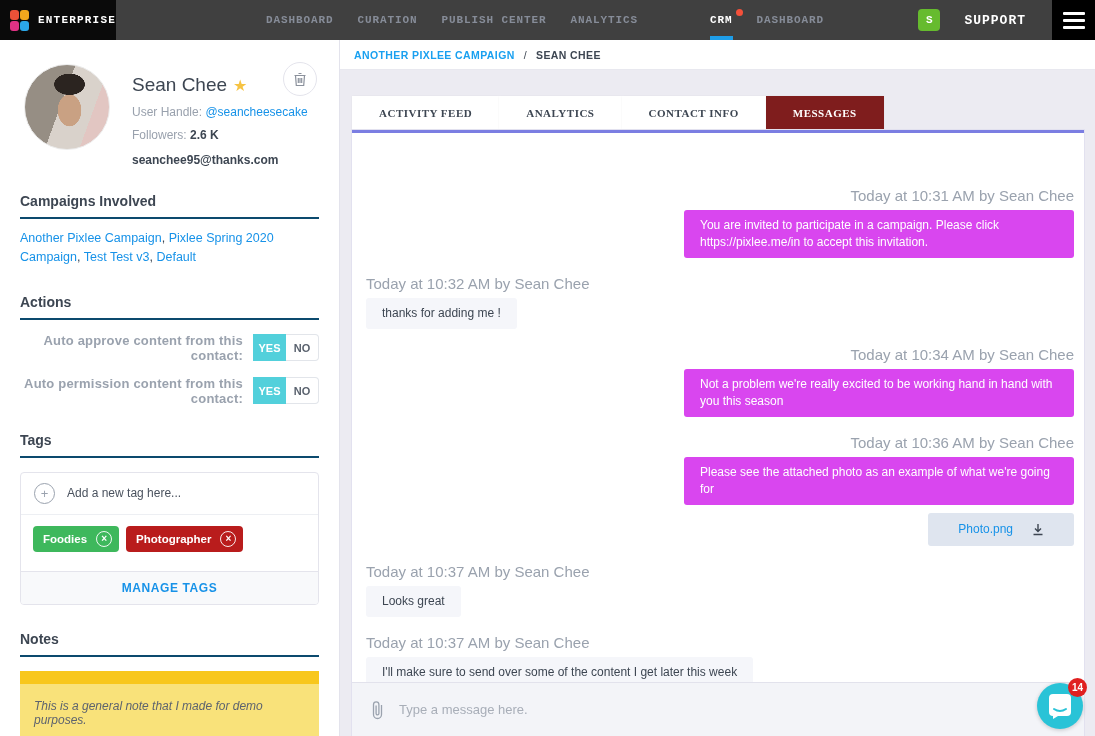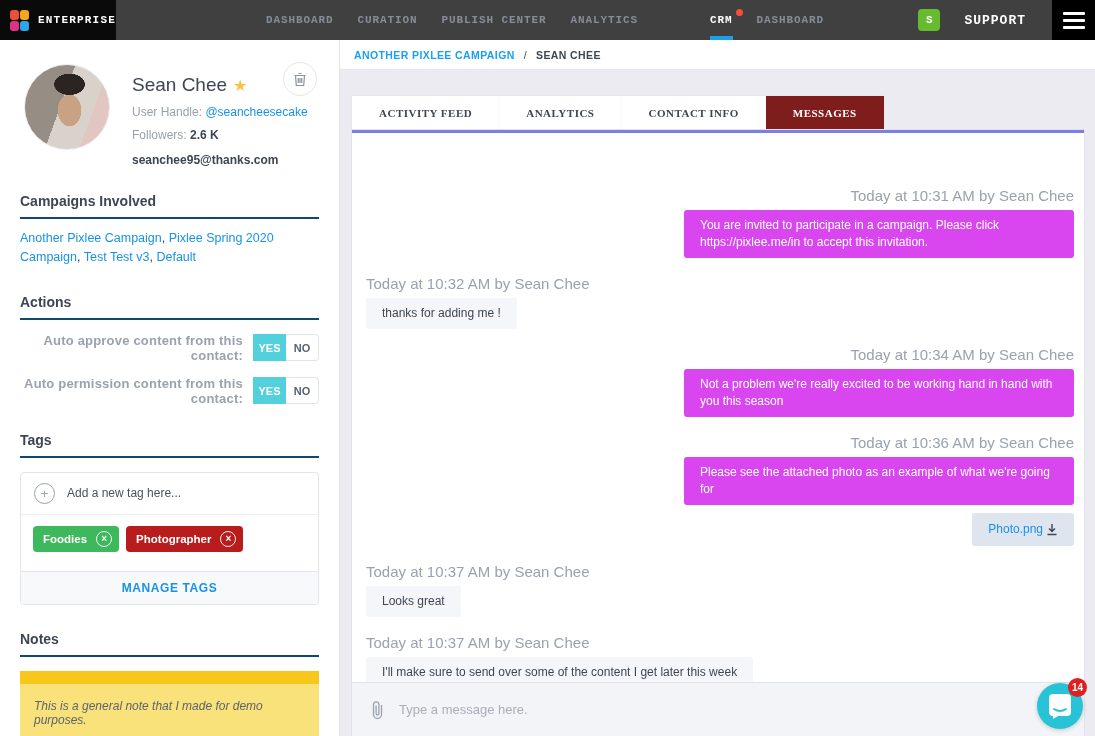--- a/index.html
+++ b/index.html
@@ -84,21 +84,21 @@
 
   .panel { flex:1; margin:0 11px 0 12px; background:#fff; border-top:3px solid #7b7ee2; box-shadow:0 0 0 1px #e2e1ef; display:flex; flex-direction:column; min-height:0; }
   .messages { flex:1; overflow:hidden; padding:54px 10px 6px 14px; }
   .msg-group { display:flex; flex-direction:column; margin-bottom:17px; }
   .msg-group.right { align-items:flex-end; }
   .msg-group.left { align-items:flex-start; }
   .msg-time { font-size:15px; color:#9aa2ae; margin-bottom:6px; }
   .msg-bubble { max-width:390px; padding:7px 16px; border-radius:3px; font-size:12px; line-height:17px; }
   .msg-bubble.blue { background:#d946ef; color:#fff; }
   .msg-bubble.gray { background:#f5f6fa; color:#3d4652; }
-  .msg-bubble.attachment { background:#dfe5ef; color:#1792e8; display:flex; align-items:center; gap:3px; padding:8px 16px; cursor:pointer; margin-top:-9px; }
+  .msg-bubble.attachment { background:#dfe5ef; color:#1792e8; display:flex; align-items:center; gap:19px; padding:8px 30px; cursor:pointer; margin-top:-9px; }
 
   .composer { height:54px; flex:0 0 54px; border-top:1px solid #e2e2ec; background:#f3f4f8; display:flex; align-items:center; gap:14px; padding:0 18px; }
   .composer input { flex:1; border:none; outline:none; background:transparent; font-size:13px; color:#3d4652; font-family:inherit; }
   .composer input::placeholder { color:#a8aeb8; }
   .icon-btn { background:none; border:none; cursor:pointer; display:flex; align-items:center; padding:0; }
 
   .intercom { position:fixed; right:12px; bottom:7px; width:46px; height:46px; border-radius:50%; background:#29c3d7; display:flex; align-items:center; justify-content:center; cursor:pointer; box-shadow:0 1px 4px rgba(0,0,0,0.2); }
   .intercom-badge { position:absolute; top:-5px; right:-4px; min-width:19px; height:19px; border-radius:50%; background:#e02020; color:#fff; font-size:10px; font-weight:bold; display:flex; align-items:center; justify-content:center; }
 </style>
 </head>

